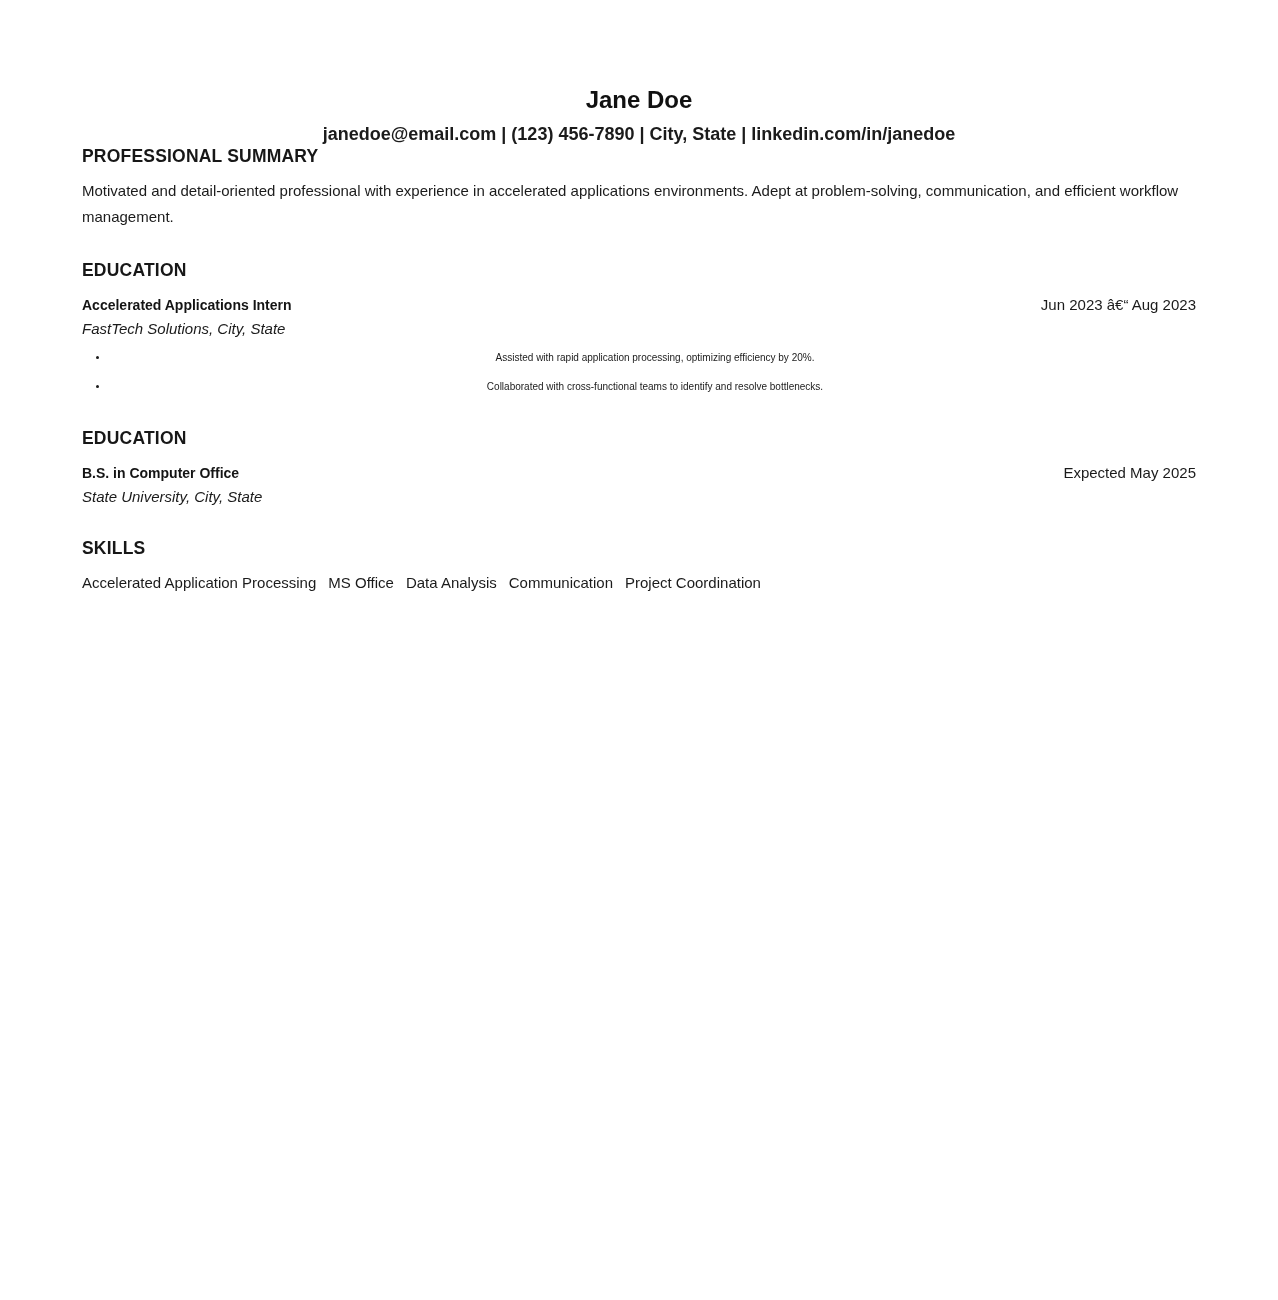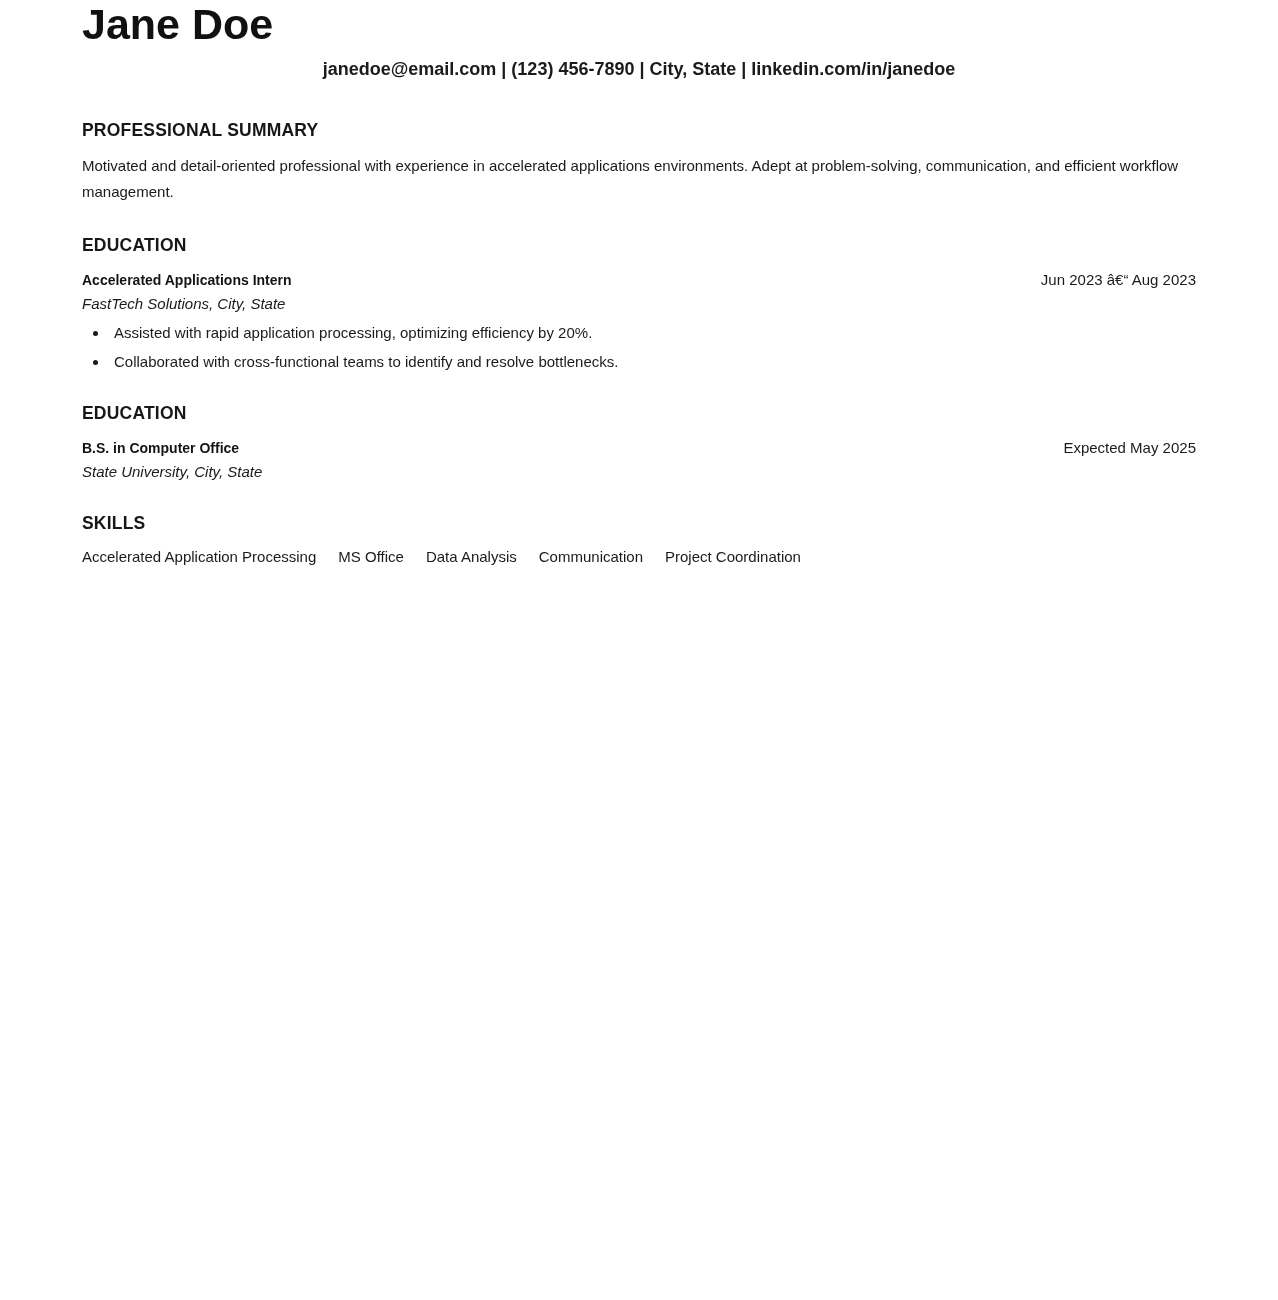--- a/index.html
+++ b/index.html
@@ -12,41 +12,43 @@
   }
   .page {
     width: 1278px;
     height: 1300px;
     background: #ffffff;
     padding: 0 82px;
     overflow: hidden;
   }
   
   .name {
-    font-size: 43px;
+    padding-top: 86px;
+    text-align: center;
+    font-size: 24px;
     font-weight: 700;
     color: #111111;
     line-height: 1.15;
   }
   .contact {
     margin-top: 10px;
     text-align: center;
     font-size: 18px;
     color: #1b1b1b;
     font-weight: bold;
   }
   
   .section-heading {
     font-size: 17.5px;
     font-weight: 600;
     color: #171717;
     letter-spacing: 0.2px;
     line-height: 1.3;
   }
-  .mt-summary   { margin-top: 39px; }
+  .mt-summary   { }
   .mt-section   { margin-top: 30px; }
   
   .summary-text {
     margin-top: 11px;
     font-size: 15px;
     line-height: 25.5px;
     color: #1b1b1b;
     max-width: 1115px;
   }
   
@@ -76,33 +78,34 @@
     font-size: 15px;
     color: #1b1b1b;
     line-height: 20px;
   }
   ul.bullets {
     margin: 9px 0 0 0;
     padding-left: 27px;
     list-style: disc;
   }
   ul.bullets li {
-    font-size: 15px;
+    font-size: 10px;
     color: #1b1b1b;
     line-height: 20px;
     margin-bottom: 9px;
     padding-left: 5px;
+    text-align: center;
   }
   ul.bullets li:last-child { margin-bottom: 0; }
   
   .skills-row {
     margin-top: 13px;
     display: flex;
     flex-wrap: wrap;
-    column-gap: 22px;
+    column-gap: 12px;
     font-size: 15px;
     color: #1b1b1b;
     line-height: 20px;
   }
 </style>
 </head>
 <body>
 
 <div class="page">
 

